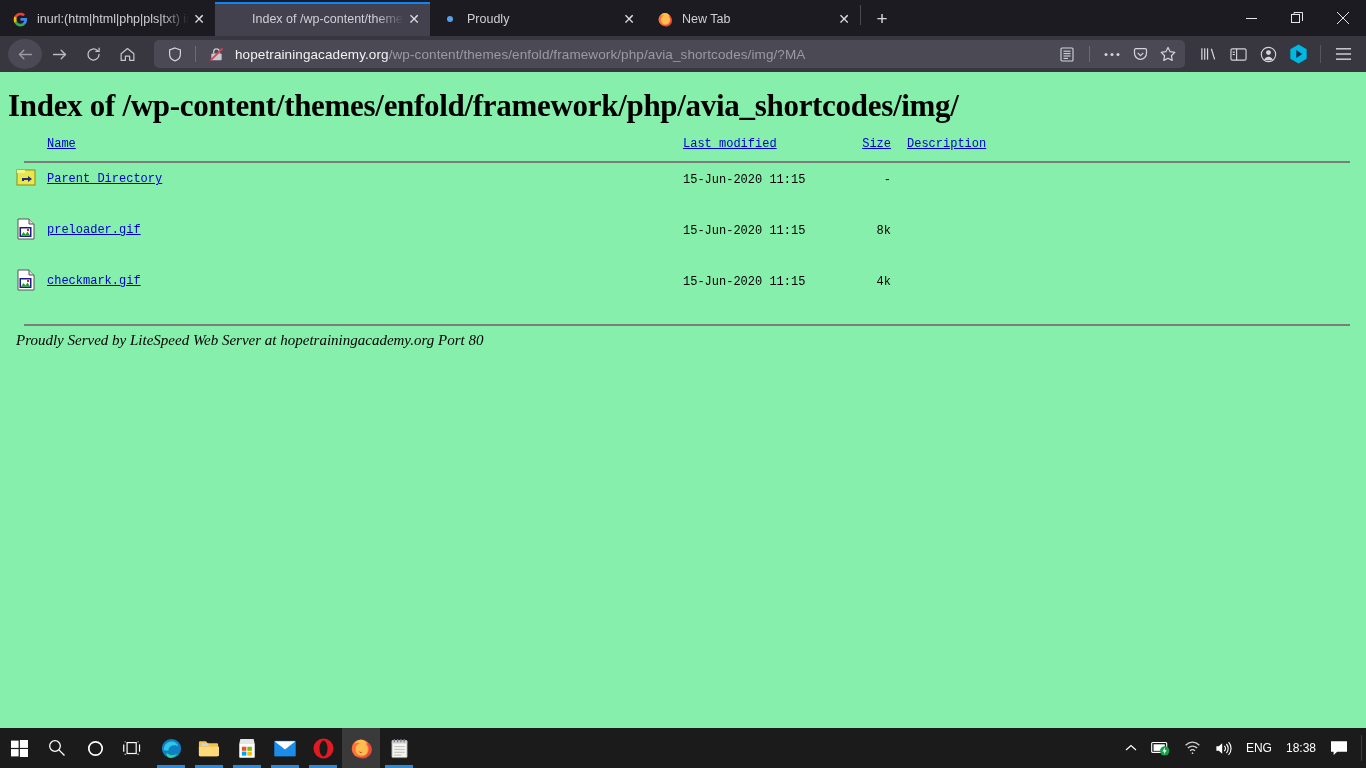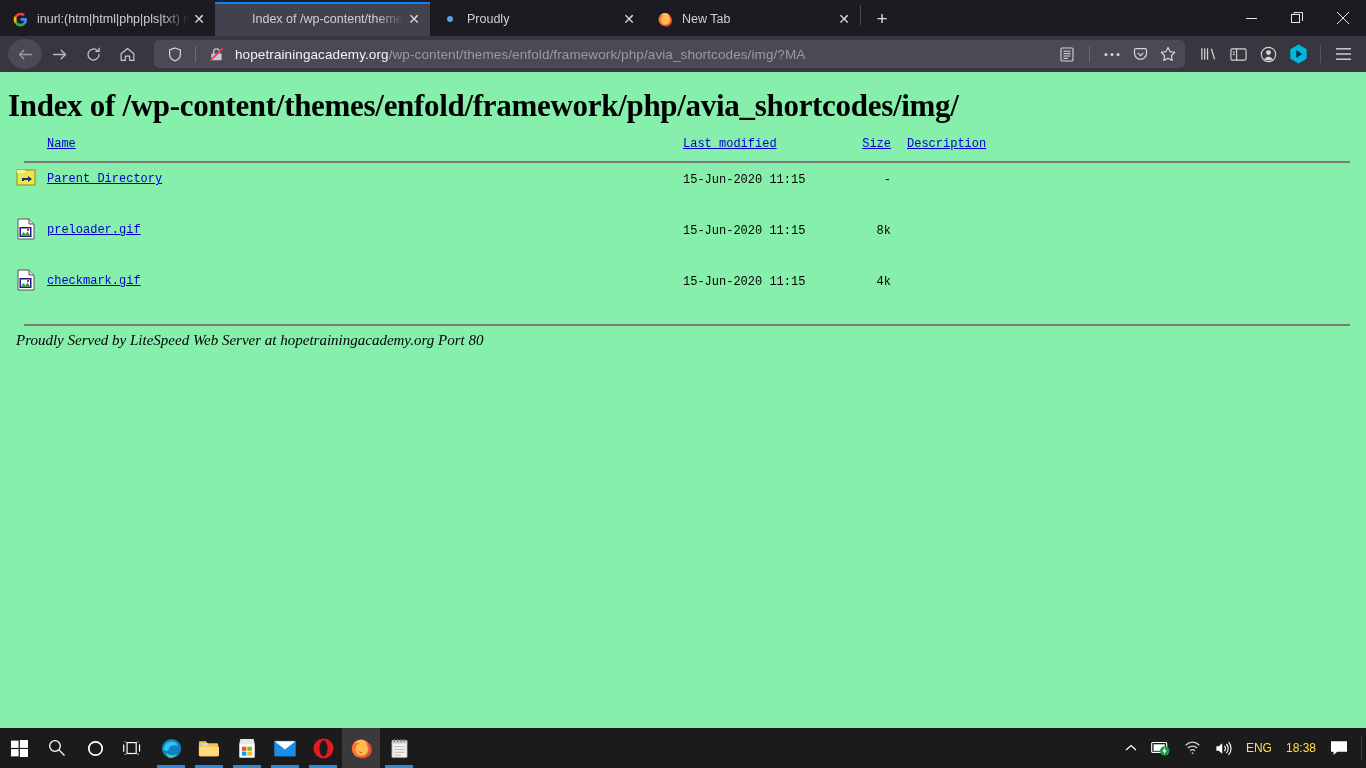--- a/index.html
+++ b/index.html
@@ -139,21 +139,21 @@
   .tb-item.running::after {
     content:""; position:absolute; bottom:0; left:5px; right:5px;
     height:3px; background:#2e8ad8;
   }
   .tb-item.active { background: #3a3a3a; }
   .tray {
     margin-left: auto; display: flex; align-items: center; height: 40px;
     color: #ffffff; font-size: 12px; padding-right: 4px;
   }
   .tray-i { display:flex; align-items:center; justify-content:center; height:40px; padding:0 7px; }
-  .tray-txt { height:40px; display:flex; align-items:center; padding:0 7px; color:#fde047; font-size:12px; }
+  .tray-txt { height:40px; display:flex; align-items:center; padding:0 7px; color:#ffffff; font-size:12px; }
   .tray-div { width:1px; height:26px; background:#3d3d3d; margin-left:6px; }
 </style>
 </head>
 <body>
 
 <div class="browser">
 
   <div class="tabstrip">
 
     <div class="tab">

